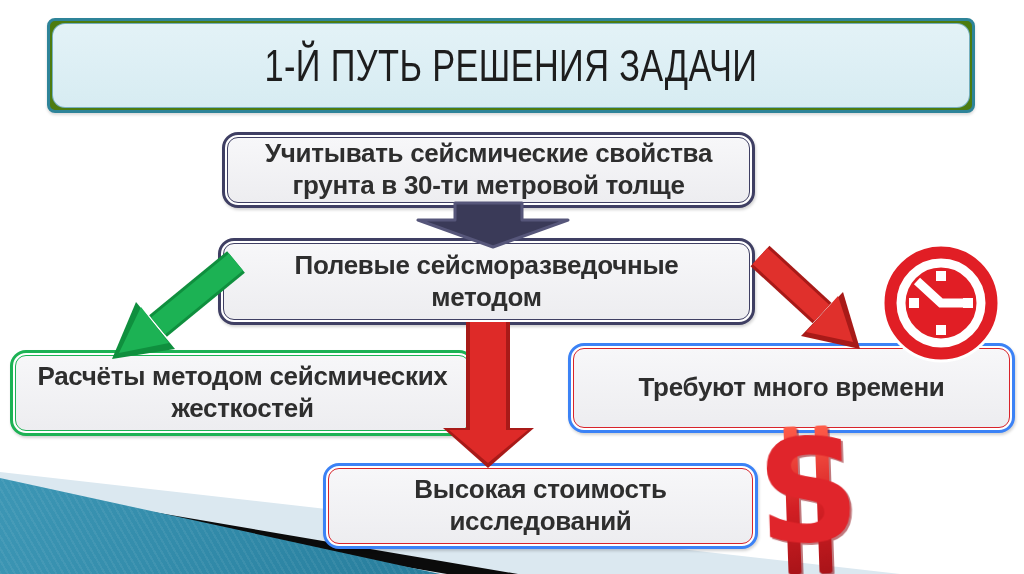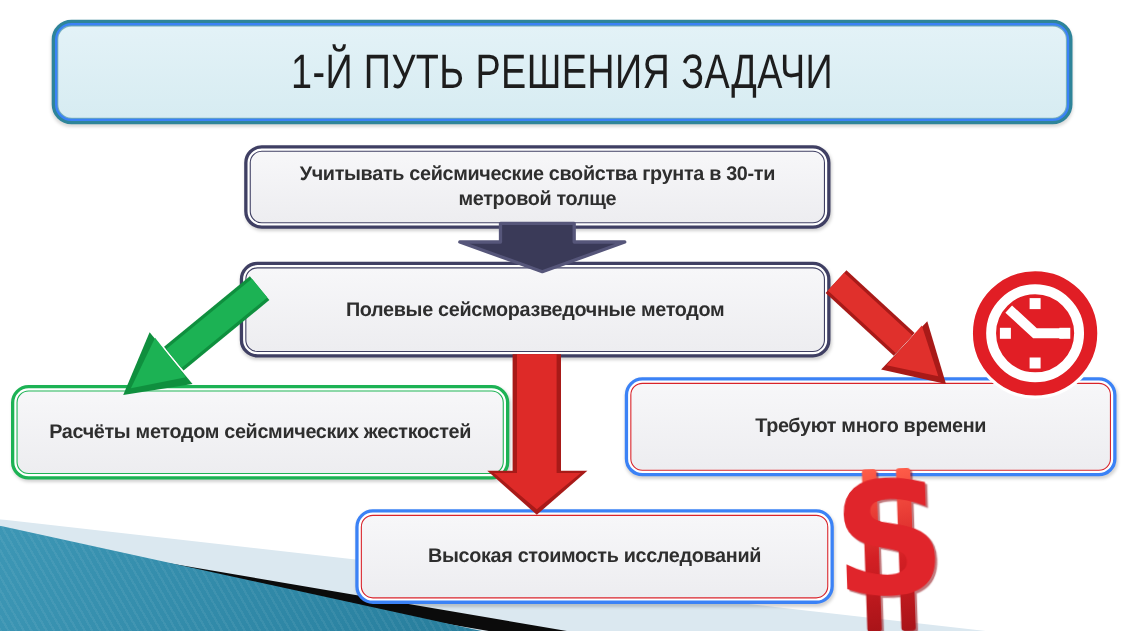--- a/index.html
+++ b/index.html
@@ -3,21 +3,21 @@
 <meta charset="utf-8">
 <style>
   html,body{margin:0;padding:0;background:#ffffff;}
   .slide{
     position:relative;width:1024px;height:574px;overflow:hidden;background:#ffffff;
     font-family:"Liberation Sans","DejaVu Sans",sans-serif;
   }
   
   .title-box{
     position:absolute;left:47px;top:18px;width:922px;height:89px;
-    border:3px solid #2E8499;border-radius:18px;background:#3b82f6;
+    border:3px solid #2E8499;border-radius:8px;background:#4d7c0f;
     box-shadow:0 2px 3px rgba(0,0,0,.15);
   }
   .title-box .in{
     position:absolute;inset:2px;border:1px solid rgba(46,132,153,.6);border-radius:13px;
     background:linear-gradient(#e3f2f7,#d7ecf2);
     display:flex;align-items:center;justify-content:center;
   }
   .title-text{
     font-size:44px;font-weight:500;color:#1d1d1d;letter-spacing:.5px;
     transform:scaleX(.78);transform-origin:center;white-space:nowrap;
@@ -26,26 +26,26 @@
   .node{
     position:absolute;border-radius:16px;background:#ffffff;
     box-shadow:1px 2px 3px rgba(0,0,0,.18);z-index:2;
   }
   .node .in{
     position:absolute;inset:2px;border-radius:11px;
     background:linear-gradient(#f7f7f9,#ededf0);
     display:flex;align-items:center;justify-content:center;text-align:center;
   }
   .node .txt{
-    font-weight:bold;font-size:18px;line-height:1.22;color:#2e2e2e;
+    font-weight:bold;font-size:26px;line-height:1.22;color:#2e2e2e;
     letter-spacing:-.3px;padding:0 12px;
   }
   .navy{border:3px solid #3F3F63;}
   .navy .in{border:1px solid #3F3F63;}
-  .green{border:3px solid #1CB254;}
+  .green{border:3px solid #1CB254;padding-left:12px;}
   .green .in{border:1px solid #1CB254;}
   .red{border:3px solid #3b82f6;}
   .red .in{border:1px solid #D8232A;}
 
   .box-premise {left:222px;top:132px;width:527px;height:70px;}
   .box-field   {left:218px;top:238px;width:531px;height:81px;}
   .box-calc    {left:10px; top:350px;width:447px;height:80px;}
   .box-time    {left:568px;top:343px;width:441px;height:84px;}
   .box-cost    {left:323px;top:463px;width:429px;height:80px;}
 

